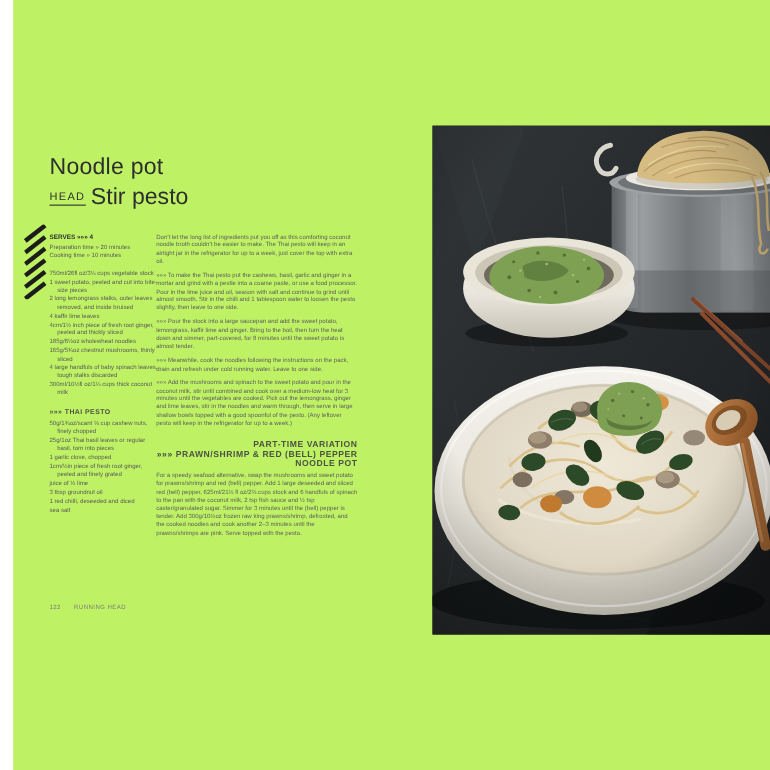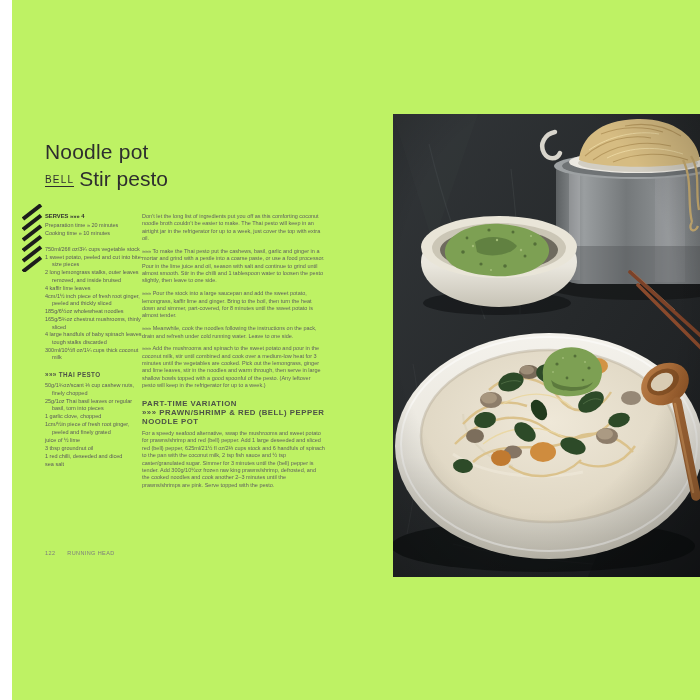--- a/index.html
+++ b/index.html
@@ -32,38 +32,38 @@
     letter-spacing:0.4px; color:#4d5247;
   }
   
   .col-method {
     position:absolute; left:130px; top:213px; width:183px;
     font-size:5.5px; line-height:1.34; color:#5f5f5f; text-align:left;
   }
   .col-method p { margin:0 0 5.5px 0; }
   .var-head {
     margin-top:9px; margin-bottom:4px; font-weight:bold; font-size:7.8px;
-    line-height:1.18; letter-spacing:0.5px; color:#4d5247;
+    line-height:1.18; letter-spacing:0.5px; color:#4d5247;text-align:right;
   }
   
   .footer { position:absolute; left:33px; top:550px; font-size:5.5px; color:#7c7c7c; letter-spacing:0.4px; }
   .footer .rh { margin-left:10px; }
   
   .photo { position:absolute; left:381px; top:114px; width:319px; height:463px; }
   .photo svg { display:block; }
 </style>
 </head>
 <body>
 
 <div class="page">
 
   <div class="title-block">
     <div class="title-line1">Noodle pot</div>
     <div class="title-line2">
-      <span class="title-with">BELL</span><span>Stir pesto</span>
+      <span class="title-with">HEAD</span><span>Stir pesto</span>
     </div>
   </div>
 
   <svg class="stripes" width="22" height="68" viewBox="0 0 22 68">
     <g stroke="#1c1c1c" stroke-width="4">
       <line x1="1" y1="15" x2="19" y2="1"></line>
       <line x1="1" y1="25.5" x2="19" y2="11.5"></line>
       <line x1="1" y1="36" x2="19" y2="22"></line>
       <line x1="1" y1="46.5" x2="19" y2="32.5"></line>
       <line x1="1" y1="57" x2="19" y2="43"></line>

